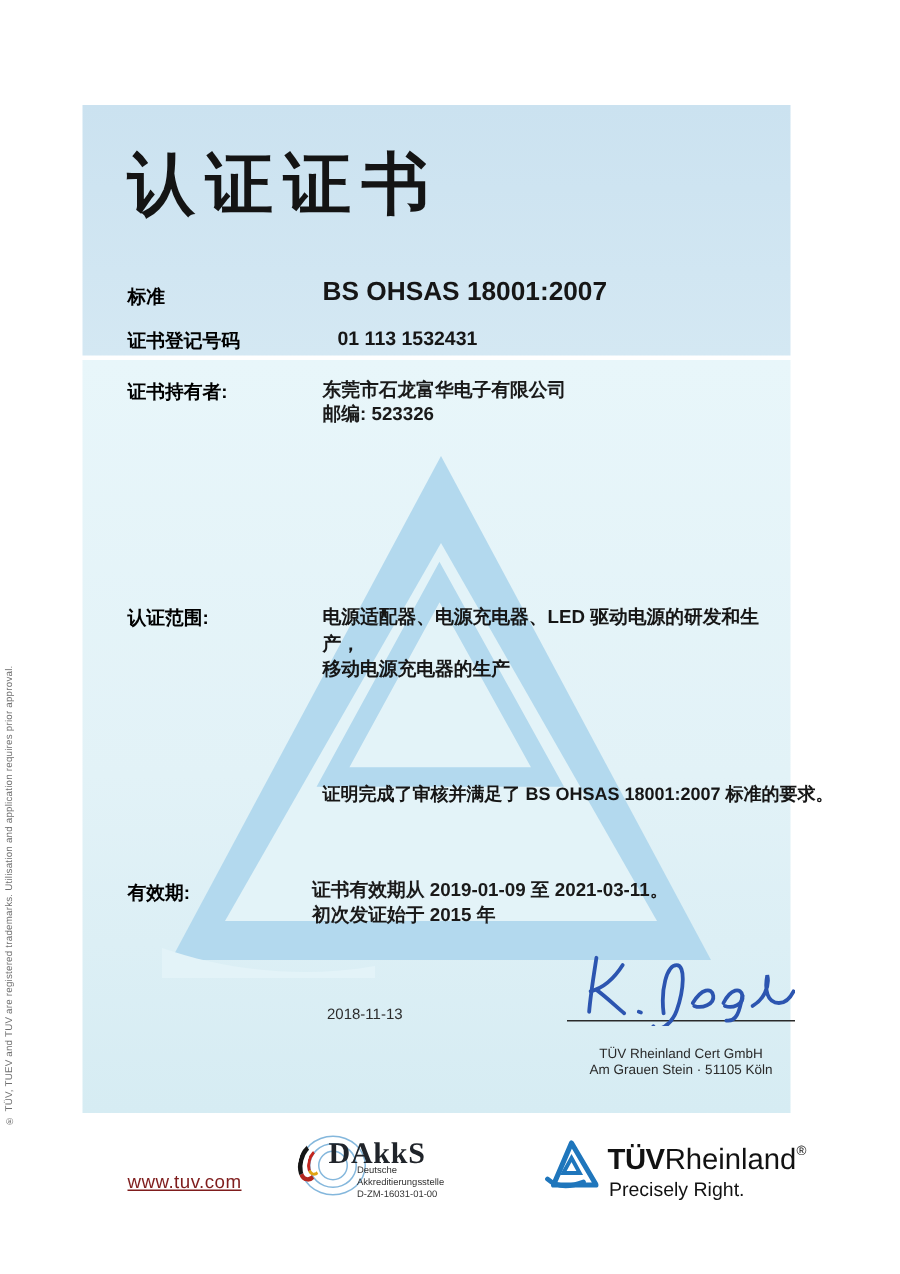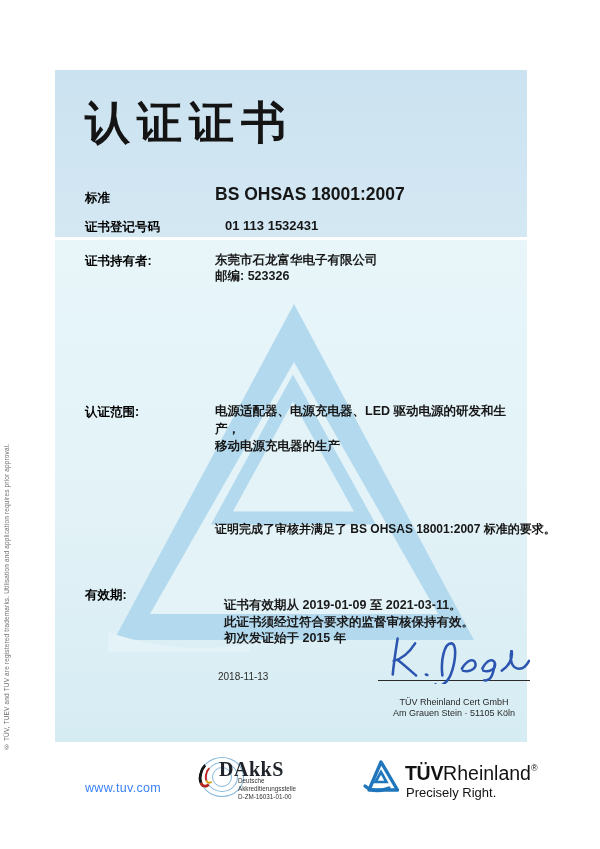--- a/index.html
+++ b/index.html
@@ -46,34 +46,34 @@
 
   .holder-label   { left:85px;  top:253px; }
   .holder-block   { left:215px; top:252px; width:310px; line-height:16px; }
 
   .scope-label    { left:85px;  top:404px; }
   .scope-block    { left:215px; top:403px; width:315px; line-height:17.5px; font-size:12.5px; font-weight:bold; }
 
   .statement      { left:215px; top:521px; width:320px; font-size:12px; font-weight:bold; white-space:nowrap; }
 
   .validity-label { left:85px;  top:587px; }
-  .validity-block { left:224px; top:585px; width:315px; line-height:16.5px;margin-top:12px; }
+  .validity-block { left:208px; top:585px; width:315px; line-height:16.5px; }
 
   .issue-date     { left:218px; top:671px; font-size:10px; font-weight:normal; color:#2c2c2c; }
 
   .signature-area { left:378px; top:630px; width:152px; }
   .signature-scribble { display:block; margin-left:6px; }
   .signature-line { border-top:1.6px solid #2a2a2a; margin-top:-4px; }
   .signer-org, .signer-addr {
     font-size:9px; color:#2a2a2a; text-align:center; line-height:11px;
   }
   .signer-org { margin-top:16px; }
 
   
-  .footer-website { left:85px; top:781px; font-size:12.5px; color:#3b82f6; letter-spacing:0.3px; }
+  .footer-website { left:85px; top:781px; font-size:12.5px; color:#7f1d1d; letter-spacing:0.3px;text-decoration:underline; }
 
   .dakks-logo { left:198px; top:755px; width:120px; height:48px; }
   .dakks-arcs { position:absolute; left:0; top:0; width:52px; height:46px; }
   .dakks-circle { position:absolute; border:1px solid var(--dakks_blue); border-radius:50%; opacity:0.75; }
   .dc1 { left:2px;  top:2px;  width:44px; height:40px; }
   .dc2 { left:8px;  top:7px;  width:32px; height:30px; }
   .dc3 { left:14px; top:12px; width:20px; height:20px; }
   .paren {
     position:absolute; border-radius:50%; border-style:solid; border-color:transparent;
   }
@@ -131,21 +131,20 @@
   <div class="content scope-block" style="position:absolute">
     <div>电源适配器、电源充电器、LED 驱动电源的研发和生产，</div>
     <div>移动电源充电器的生产</div>
   </div>
 
   <div class="content statement" style="position:absolute">证明完成了审核并满足了 BS OHSAS 18001:2007 标准的要求。</div>
 
   <div class="content lbl validity-label" style="position:absolute">有效期:</div>
   <div class="content val validity-block" style="position:absolute">
     <div>证书有效期从 2019-01-09 至 2021-03-11。</div>
-    <div>此证书须经过符合要求的监督审核保持有效。</div>
     <div>初次发证始于 2015 年</div>
   </div>
 
   <div class="content issue-date" style="position:absolute">2018-11-13</div>
 
   <div class="content signature-area" style="position:absolute">
     <svg class="signature-scribble" width="146" height="54" viewBox="0 0 150 54">
       <g fill="none" stroke="#2c55b0" stroke-width="2.6" stroke-linecap="round">
         <path d="M14 8 C12 21 10 33 9 45"></path>
         <path d="M32 13 C25 24 18 29 10 31"></path>

